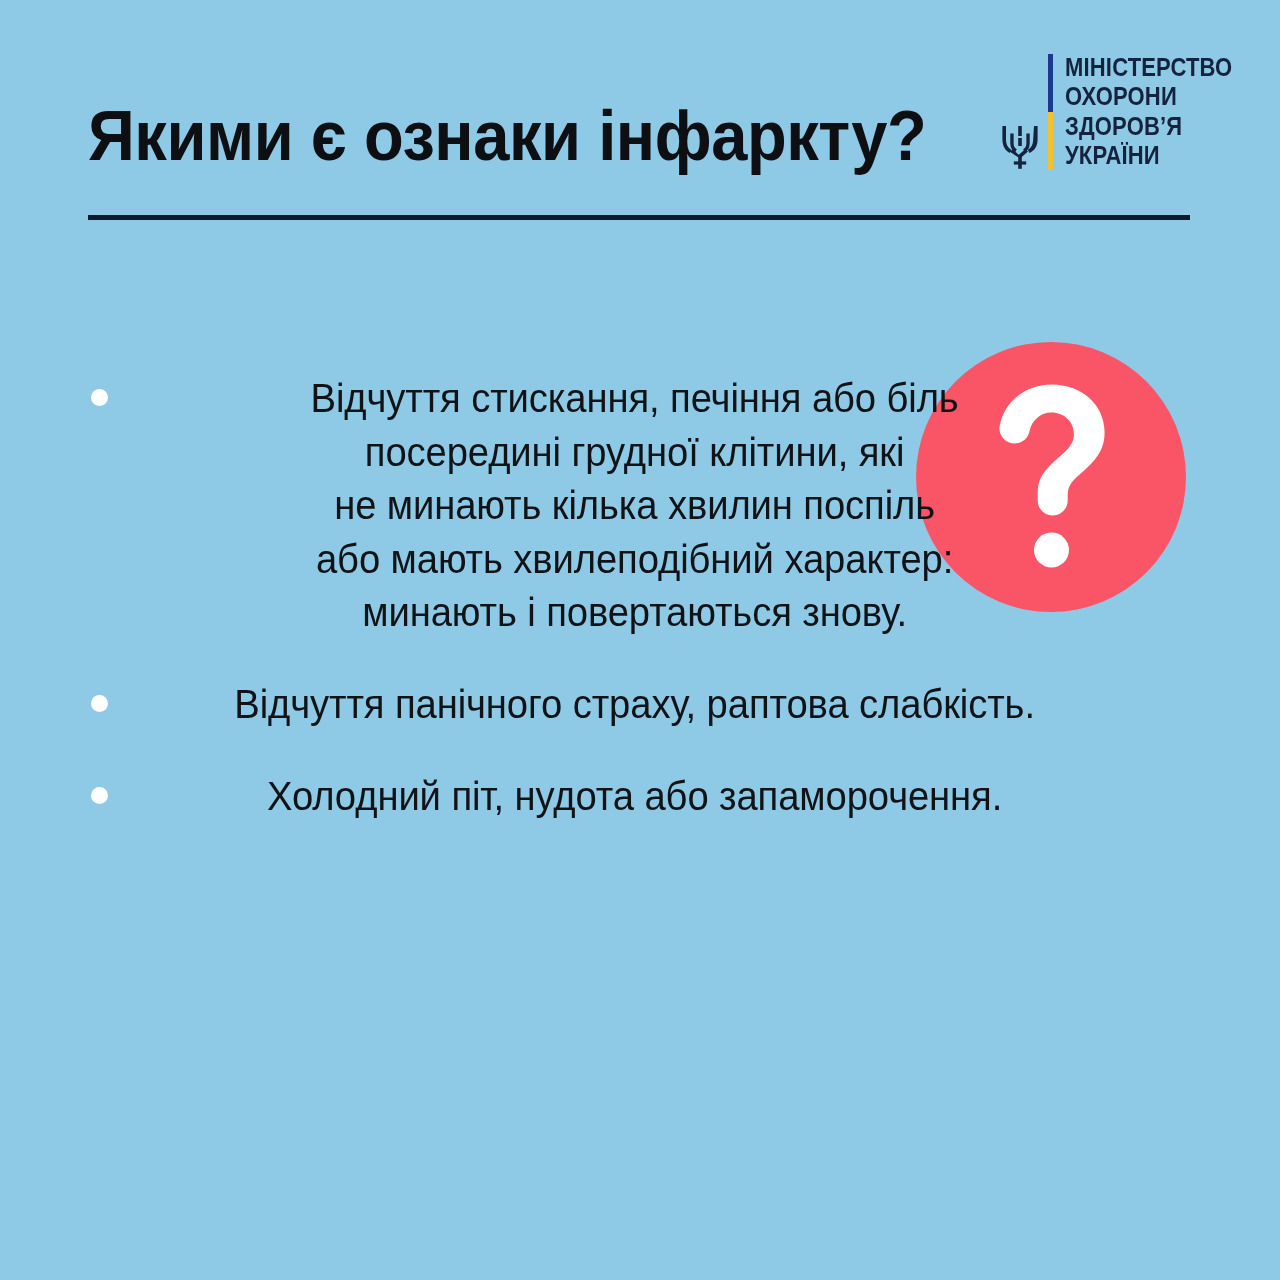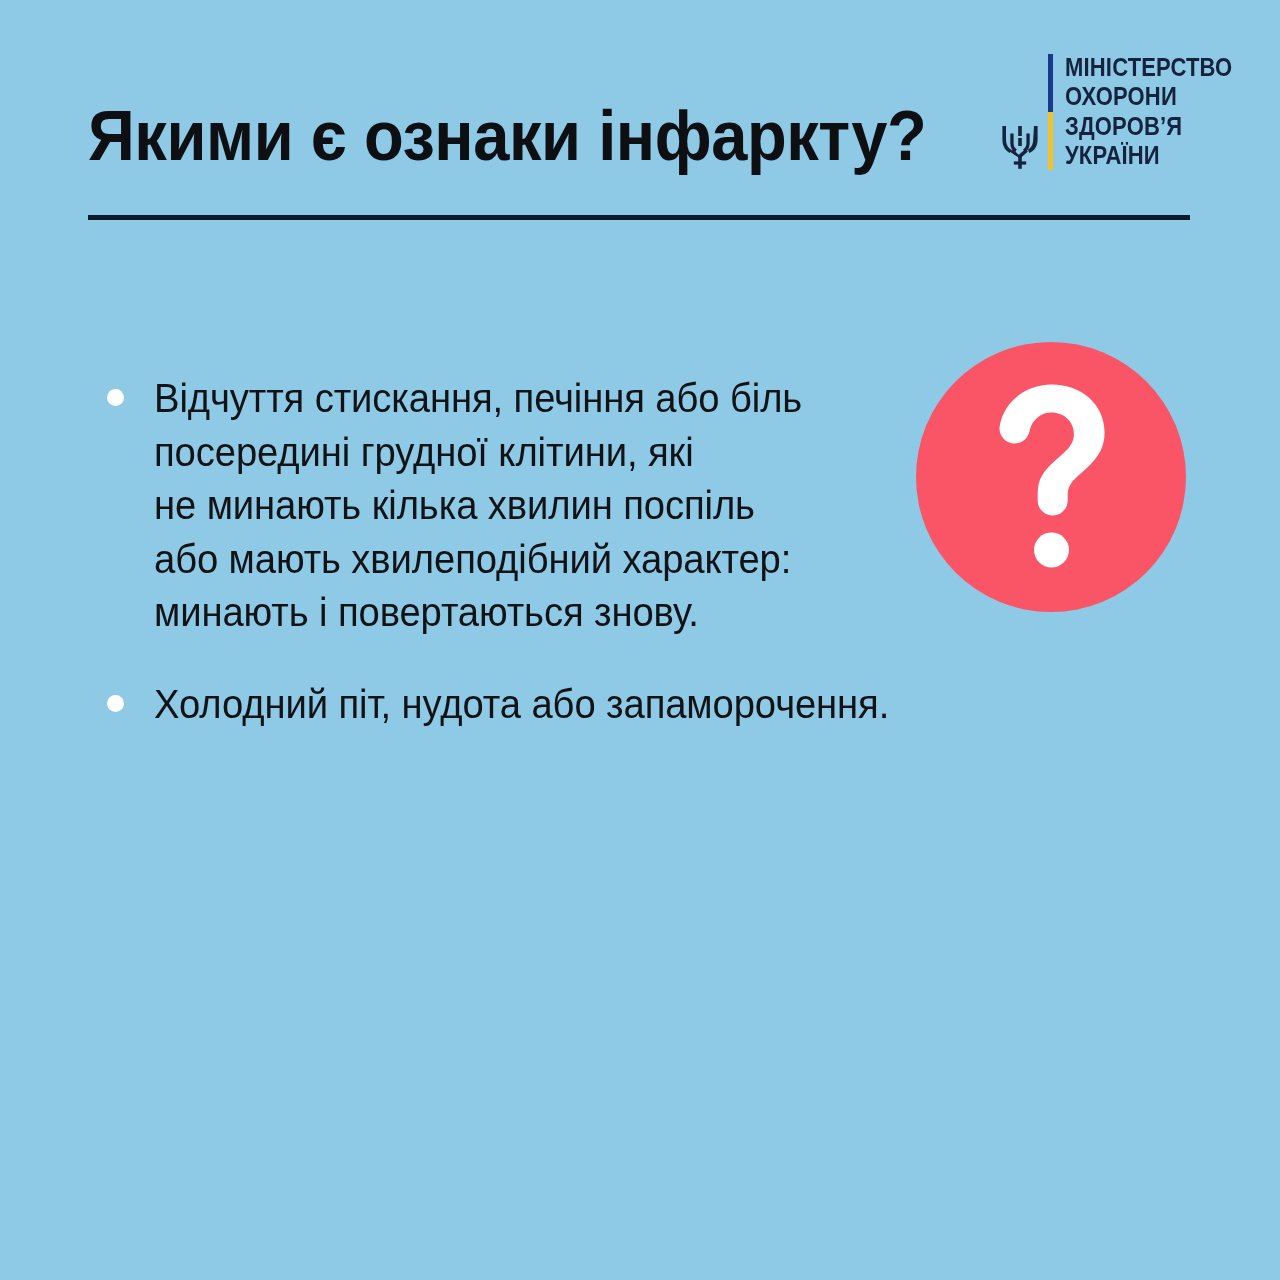--- a/index.html
+++ b/index.html
@@ -97,23 +97,24 @@
   }
   .qmark-badge svg {
     display: block;
     width: 270px;
     height: 270px;
   }
 
   
   .bullet-list {
     position: absolute;
-    left: 104px;
+    left: 88px;
     top: 372px;
     width: 1090px;
+    text-align: center;
   }
   .bullet-item {
     position: relative;
     padding-left: 50px;
     margin-bottom: 38px;
   }
   .bullet-item:last-child { margin-bottom: 0; }
 
   .bullet-dot {
     position: absolute;
@@ -180,17 +181,21 @@
     <div class="bullet-item">
       <span class="bullet-dot"></span>
       <div class="bullet-text">Відчуття стискання, печіння або біль
 посередині грудної клітини, які
 не минають кілька хвилин поспіль
 або мають хвилеподібний характер:
 минають і повертаються знову.</div>
     </div>
     <div class="bullet-item wide">
       <span class="bullet-dot"></span>
+      <div class="bullet-text">Відчуття панічного страху, раптова слабкість.</div>
+    </div>
+    <div class="bullet-item wide">
+      <span class="bullet-dot"></span>
       <div class="bullet-text">Холодний піт, нудота або запаморочення.</div>
     </div>
   </div>
 
 </div>
 
 </body></html>

